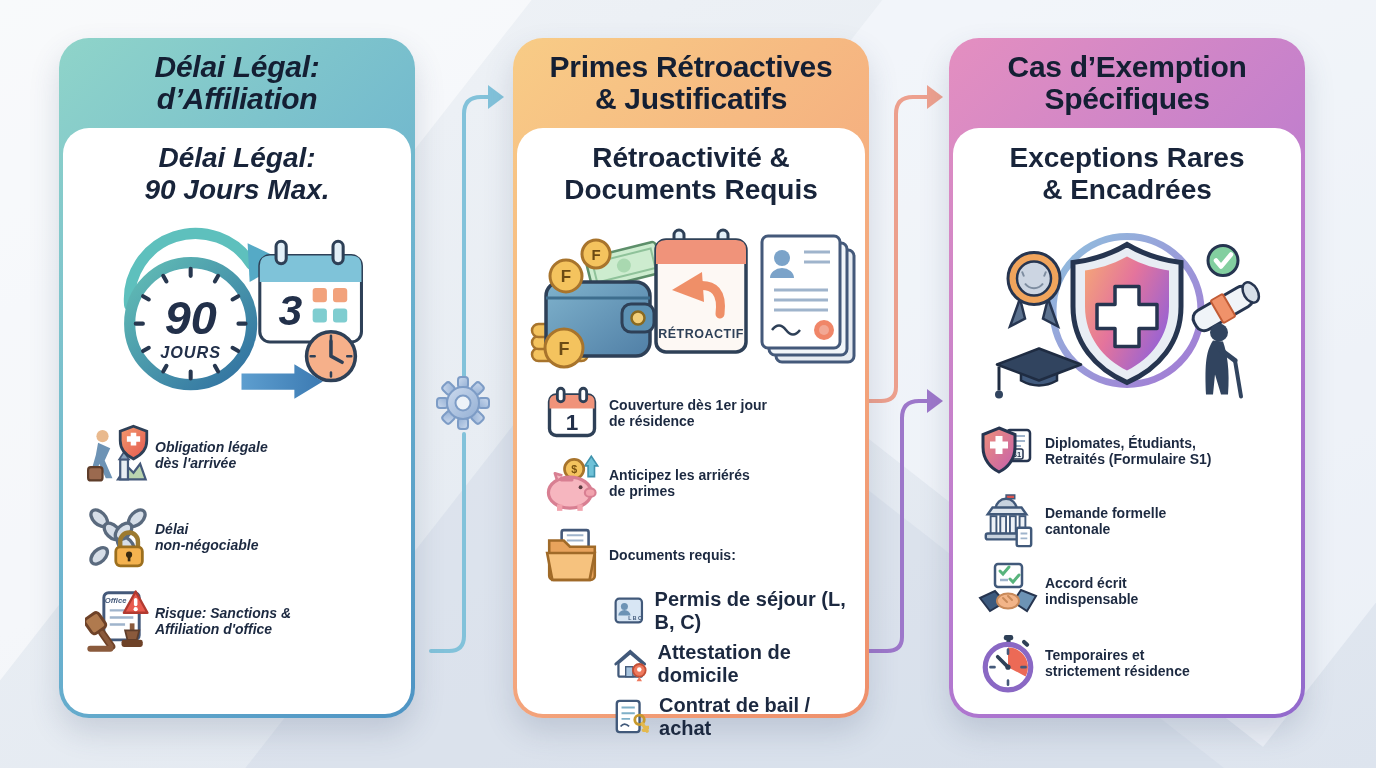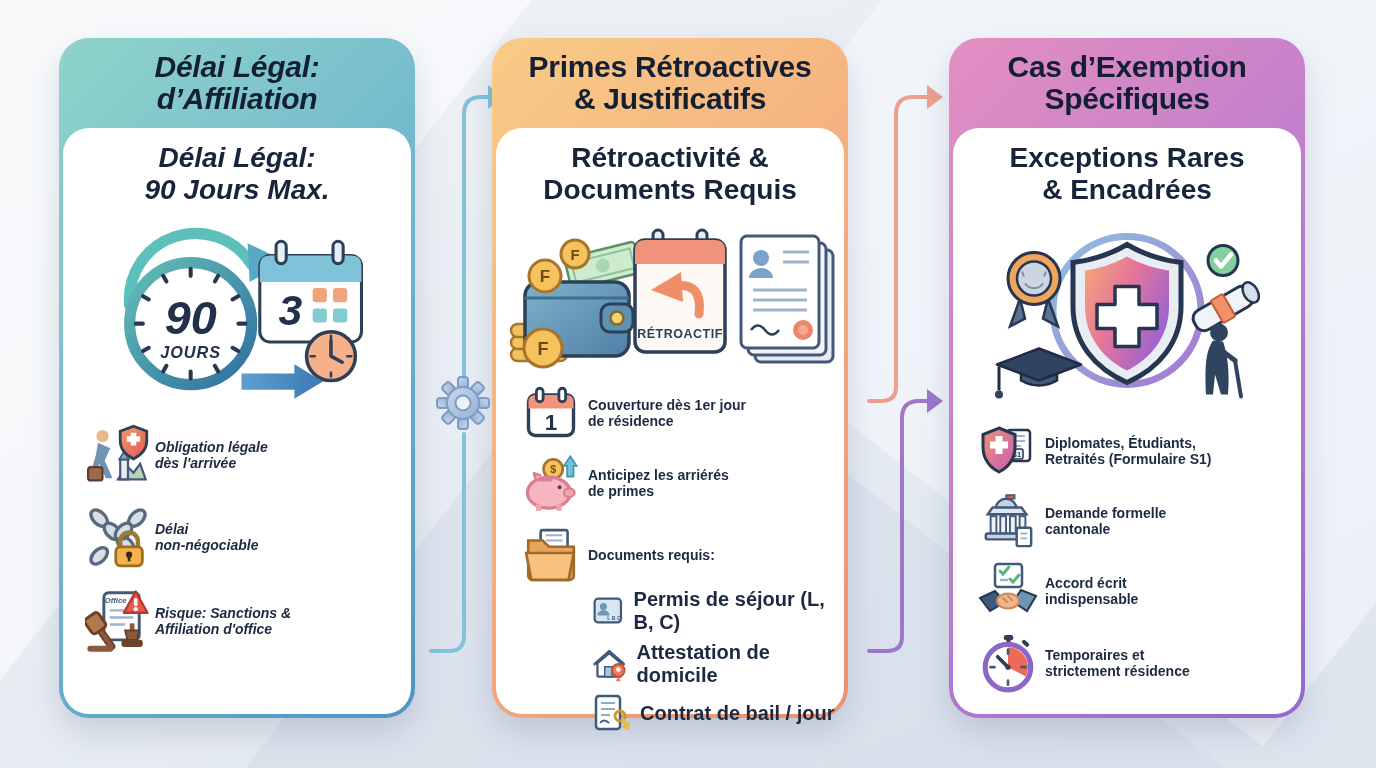--- a/index.html
+++ b/index.html
@@ -11,21 +11,21 @@
   }
   .stripe{position:absolute;transform:rotate(38deg);pointer-events:none;}
   .s1{left:-260px;top:-300px;width:560px;height:1000px;background:rgba(255,255,255,.55);}
   .s2{right:-220px;top:-220px;width:760px;height:820px;background:rgba(250,252,255,.5);}
   .s3{left:260px;bottom:-560px;width:980px;height:820px;background:rgba(208,217,230,.45);}
   .connectors{position:absolute;left:0;top:0;z-index:1;pointer-events:none;}
   .gear{position:absolute;left:436px;top:376px;width:54px;height:54px;z-index:3;}
   .card{position:absolute;top:38px;width:356px;height:680px;border-radius:30px;z-index:2;
         box-shadow:0 14px 30px rgba(60,80,110,.18);}
   .card.c1{left:59px;background:linear-gradient(135deg,#8fd4c9 0%,#6cb3cf 55%,#4e94c4 100%);font-style:italic;}
-  .card.c2{left:492px;background:linear-gradient(135deg,#f8cc86 0%,#f4a77e 60%,#ee8f6b 100%);}
+  .card.c2{left:513px;background:linear-gradient(135deg,#f8cc86 0%,#f4a77e 60%,#ee8f6b 100%);}
   .card.c3{left:949px;background:linear-gradient(135deg,#e48fc0 0%,#b97bd0 55%,#9169cc 100%);padding-left:44px;}
   .hdr{position:absolute;left:0;top:0;width:100%;height:90px;display:flex;align-items:center;justify-content:center;
        text-align:center;font-size:30px;font-weight:800;line-height:1.08;letter-spacing:-.3px;color:#141f33;
        white-space:pre-line;margin:0;}
   .body{position:absolute;left:4px;right:4px;top:90px;bottom:4px;background:#ffffff;border-radius:26px;}
   .title{margin:0;position:absolute;left:0;right:0;top:14px;text-align:center;
          font-size:28px;font-weight:800;line-height:1.14;color:#18243a;white-space:pre-line;}
   .hero{position:absolute;}
   .c1 .hero{left:26px;top:90px;width:305px;height:195px;}
   .c2 .hero{left:8px;top:100px;width:336px;height:150px;}
@@ -332,21 +332,21 @@
               <p>Attestation de domicile</p>
             </div>
             <div class="subrow">
               <svg width="38" height="38" viewBox="0 0 38 38">
                 <rect x="4" y="2" width="24" height="33" rx="3" fill="#fff" stroke="#41597a" stroke-width="2.5"></rect>
                 <path d="M9 9 h14 M9 15 h14 M9 21 h9" stroke="#7fb0c8" stroke-width="2"></path>
                 <path d="M8 29 q4 -5 9 0" stroke="#41597a" stroke-width="1.8" fill="none"></path>
                 <circle cx="28" cy="22" r="5" fill="none" stroke="#c89a2e" stroke-width="3"></circle>
                 <path d="M31 26 l5 8 M34 30 h4 M32 33 h4" stroke="#e4b94e" stroke-width="3.5" stroke-linecap="round"></path>
               </svg>
-              <p>Contrat de bail / jour</p>
+              <p>Contrat de bail / achat</p>
             </div>
           </div>
         </li>
       </ul>
     </div>
   </section>
 
   <section class="card c3">
     <h2 class="hdr">Cas d’Exemption
 Spécifiques</h2>

